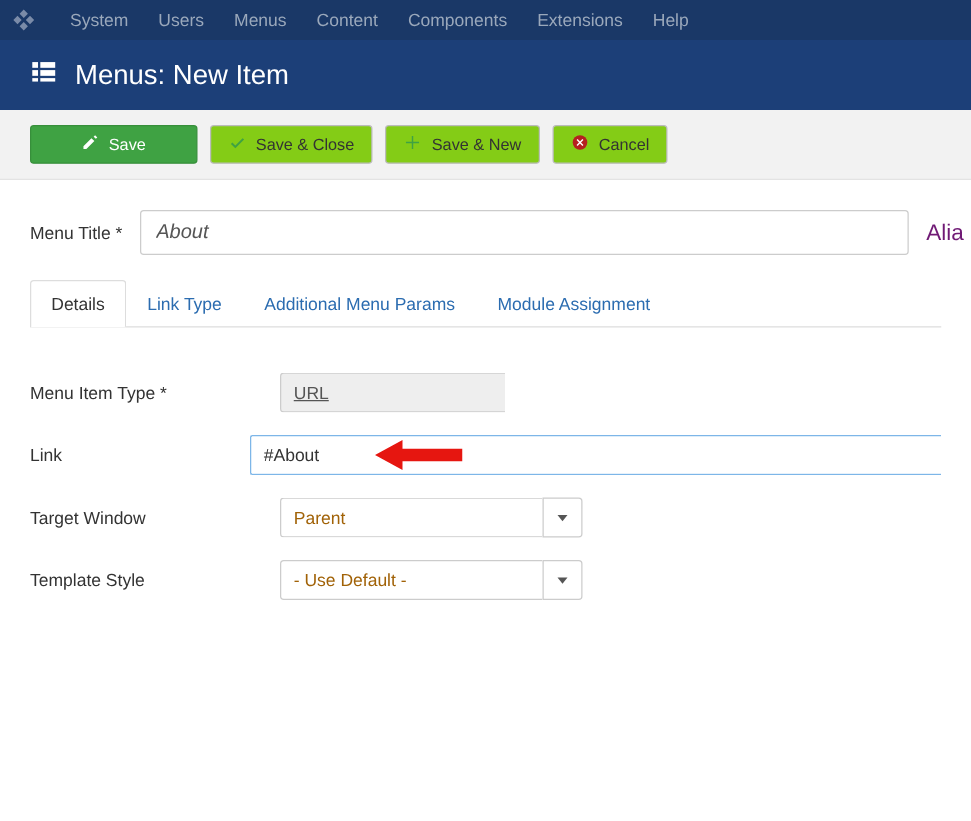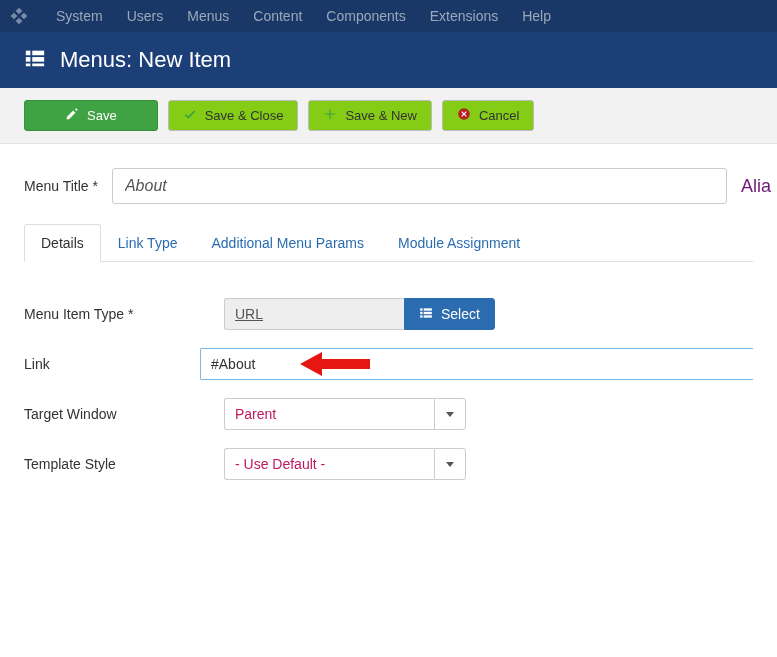--- a/index.html
+++ b/index.html
@@ -31,21 +31,21 @@
 .form-row { display: flex; align-items: center; margin-bottom: 18px; }
 .form-row > label { width: 200px; font-size: 14px; color: #333; }
 .form-row .control { display: flex; align-items: center; position: relative; }
 
 .ro-input { width: 180px; height: 32px; background: #eee; border: 1px solid #ccc; border-right: none; border-radius: 3px 0 0 3px; padding: 0 10px; font-size: 14px; color: #555; display: flex; align-items: center; text-decoration: underline; }
 .btn-select { background: #2b6cb0; color: #fff; border: 1px solid #2b6cb0; border-radius: 0 3px 3px 0; height: 32px; padding: 0 14px; display: inline-flex; align-items: center; gap: 8px; cursor: pointer; font-size: 14px; }
 
 .link-input { width: 553px; height: 32px; border: 1px solid #7db6e8; border-right: none; border-radius: 2px 0 0 2px; padding: 0 10px; font-size: 14px; color: #333; outline: none; }
 
 .dropdown { display: flex; }
-.dd-main { width: 210px; height: 32px; border: 1px solid #ccc; border-right: none; border-radius: 3px 0 0 3px; padding: 0 10px; font-size: 14px; color: #be185d; display: flex; align-items: center; cursor: pointer; }
+.dd-main { width: 210px; height: 32px; border: 1px solid #ccc; border-right: none; border-radius: 3px 0 0 3px; padding: 0 10px; font-size: 14px; color: #a16207; display: flex; align-items: center; cursor: pointer; }
 .dd-caret { width: 32px; height: 32px; border: 1px solid #ccc; border-radius: 0 3px 3px 0; display: flex; align-items: center; justify-content: center; cursor: pointer; background: #fff; }
 .caret-down { width: 0; height: 0; border-left: 4px solid transparent; border-right: 4px solid transparent; border-top: 5px solid #555; }
 
 .arrow { position: absolute; left: 100px; top: 2px; }
 </style>
 </head>
 <body>
 
 <div class="topbar">
   <span class="logo">
@@ -116,31 +116,20 @@
     <div class="tab active">Details</div>
     <div class="tab">Link Type</div>
     <div class="tab">Additional Menu Params</div>
     <div class="tab">Module Assignment</div>
   </div>
 
   <div class="form-row">
     <label>Menu Item Type *</label>
     <div class="control">
       <div class="ro-input">URL</div>
-      <button class="btn-select">
-        <span><svg viewBox="0 0 24 24" width="14" height="14" fill="#fff">
-              <rect x="2" y="4" width="4" height="4"></rect>
-              <rect x="8" y="4" width="14" height="4"></rect>
-              <rect x="2" y="10" width="4" height="4"></rect>
-              <rect x="8" y="10" width="14" height="4"></rect>
-              <rect x="2" y="16" width="4" height="4"></rect>
-              <rect x="8" y="16" width="14" height="4"></rect>
-            </svg></span>
-        <span>Select</span>
-      </button>
     </div>
   </div>
 
   <div class="form-row">
     <label>Link</label>
     <div class="control">
       <input class="link-input" type="text" value="#About" style="">
       <span class="arrow">
         <svg width="70" height="28" viewBox="0 0 70 28">
             <polygon points="0,14 22,2 22,9 70,9 70,19 22,19 22,26" fill="#e61610"></polygon>

